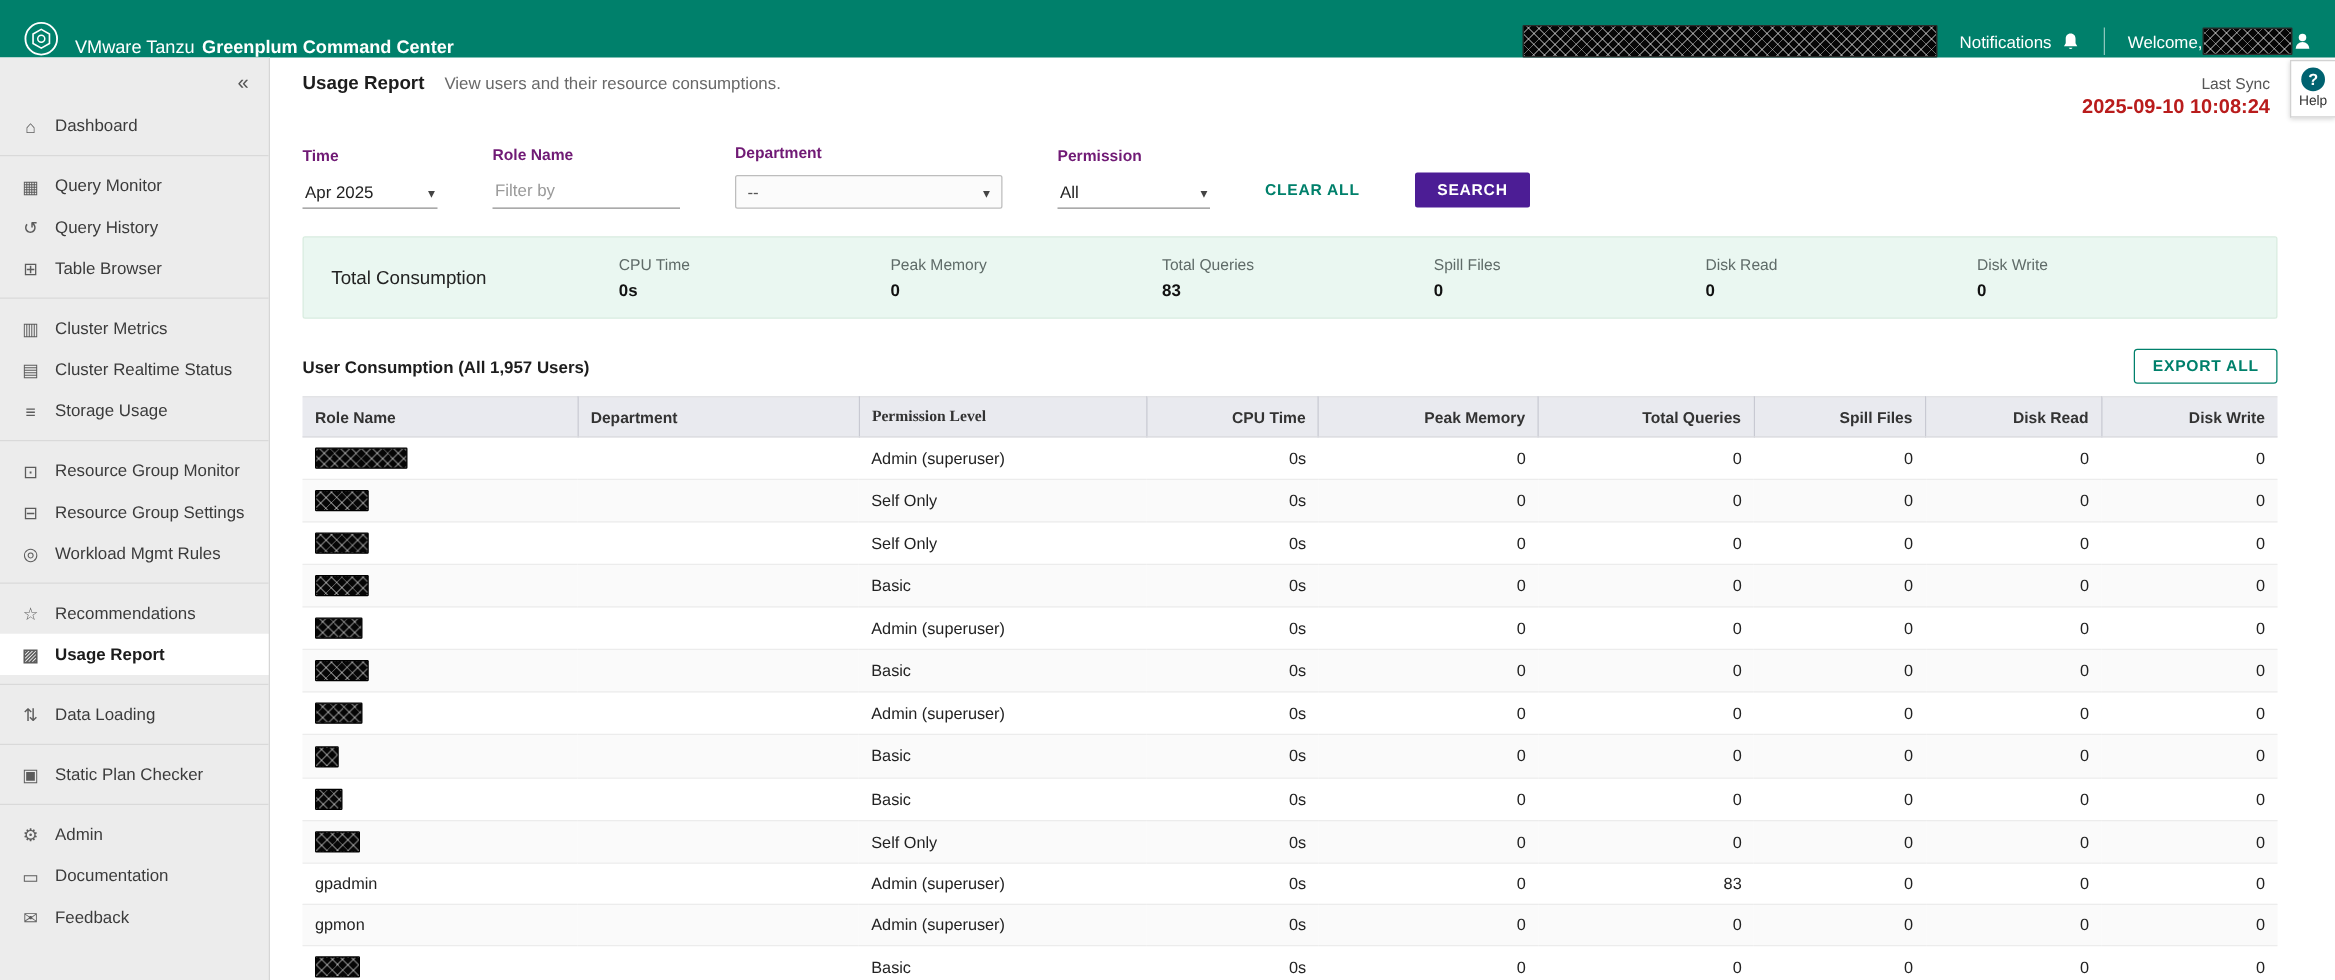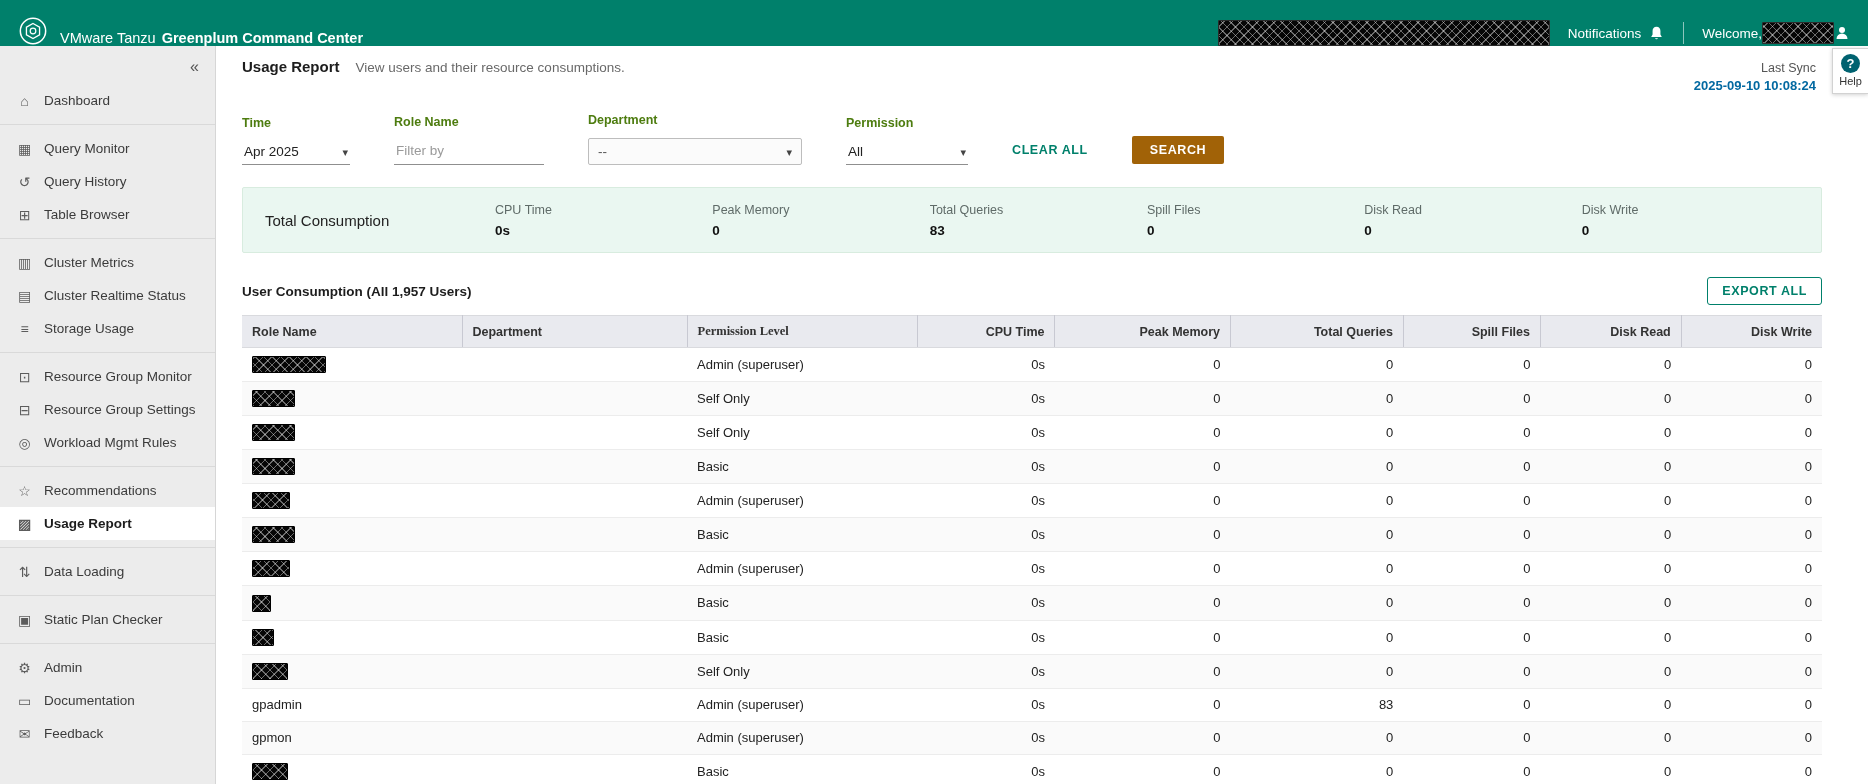--- a/index.html
+++ b/index.html
@@ -47,37 +47,37 @@
   .side-div{ border-top:1px solid #d9d9d9; margin:7px 0; }
 
   .main{ flex:1; position:relative; padding:12px 46px 0 26px; }
 
   
   .page-head{ display:flex; align-items:baseline; }
   .page-title{ font-size:15px; font-weight:700; color:#1d1d1d; }
   .page-sub{ font-size:13.5px; color:#696969; margin-left:16px; }
   .sync{ margin-left:auto; text-align:right; margin-right:6px; }
   .sync-label{ font-size:12.5px; color:#555; }
-  .sync-value{ font-size:13px; font-weight:700; color:#0369a1; margin-top:3px; }
+  .sync-value{ font-size:16px; font-weight:700; color:#b91c1c; margin-top:3px; }
 
   .help-tab{
     position:absolute; top:2px; right:0; width:36px; padding:5px 3px 6px;
     background:#fff; border:1px solid #d2d2d2; border-right:none;
     box-shadow:0 1px 4px rgba(0,0,0,.18); text-align:center; cursor:pointer;
   }
   .help-q{
     display:inline-block; width:19px; height:19px; line-height:19px; border-radius:50%;
     background:#006270; color:#fff; font-size:13px; font-weight:700;
   }
   .help-txt{ font-size:11px; color:#333; margin-top:2px;text-align:center; }
 
   
   .filters{ display:flex; align-items:flex-end; margin-top:20px; gap:44px; }
   .fgroup{ display:flex; flex-direction:column; }
-  .flabel{ font-size:12.5px; font-weight:700; color:#4d7c0f; margin-bottom:11px; }
+  .flabel{ font-size:12.5px; font-weight:700; color:#701a75; margin-bottom:11px; }
   .ufield{
     border-bottom:1px solid #8f8f8f; padding:3px 2px 5px; font-size:13.5px; color:#222;
     display:flex; align-items:center; justify-content:space-between; cursor:pointer;
   }
   .ufield.time{ width:108px; }
   .ufield.perm{ width:122px; }
   .chev::before{ content:"▾"; font-size:11px; color:#444; margin-left:10px; }
   .finput{
     border:none; border-bottom:1px solid #8f8f8f; width:150px; padding:3px 2px 6px;
     font-size:13.5px; font-family:"Liberation Sans",sans-serif; background:transparent; outline:none;
@@ -87,21 +87,21 @@
     width:214px; border:1px solid #bdbdbd; background:#fbfbfb; border-radius:2px;
     padding:5px 9px; font-size:13.5px; color:#555;
     display:flex; align-items:center; justify-content:space-between; cursor:pointer;
   }
   .clear-all{
     font-size:12.5px; font-weight:700; letter-spacing:.6px; color:#00806B;
     margin-bottom:8px; cursor:pointer; background:none; border:none;
     font-family:"Liberation Sans",sans-serif;
   }
   .search-btn{
-    background:#a16207; color:#fff; border:none; border-radius:2px;
+    background:#4c1d95; color:#fff; border:none; border-radius:2px;
     font-size:12.5px; font-weight:700; letter-spacing:.6px; padding:7px 18px;
     margin-bottom:1px; cursor:pointer; font-family:"Liberation Sans",sans-serif;
   }
 
   
   .consumption{
     margin-top:22px; background:#EAF7F1; border:1px solid #d8ecdf; border-radius:2px;
     display:flex; align-items:center; padding:9px 22px; height:66px;
   }
   .cons-title{ width:230px; font-size:15px; color:#222; }

